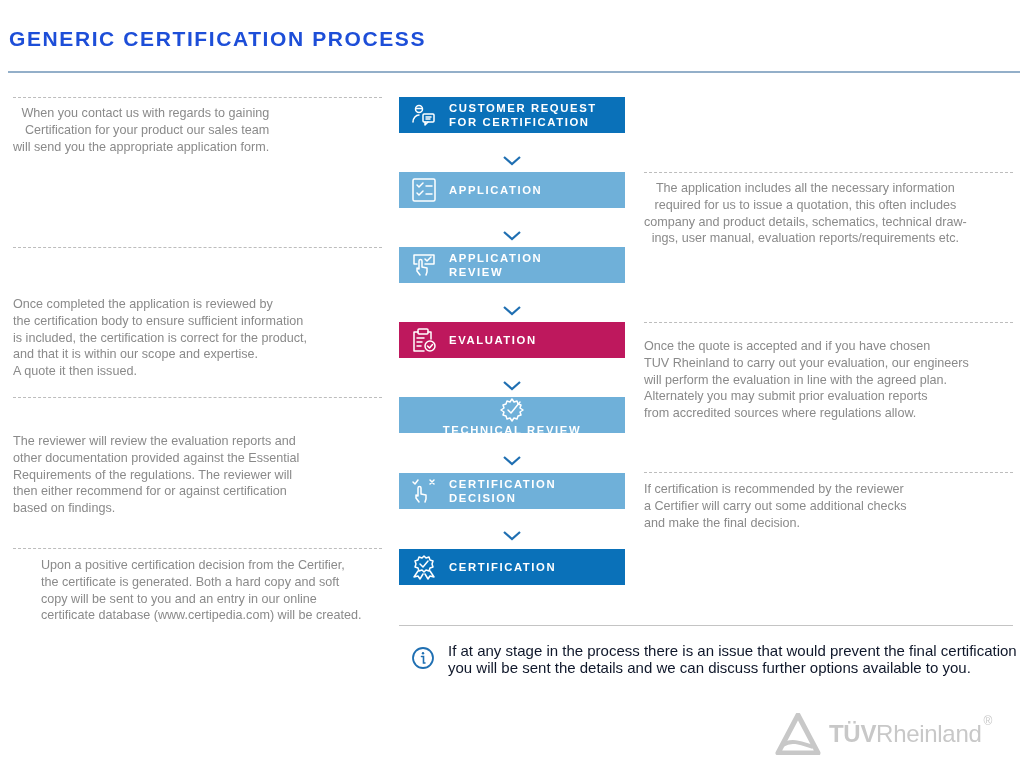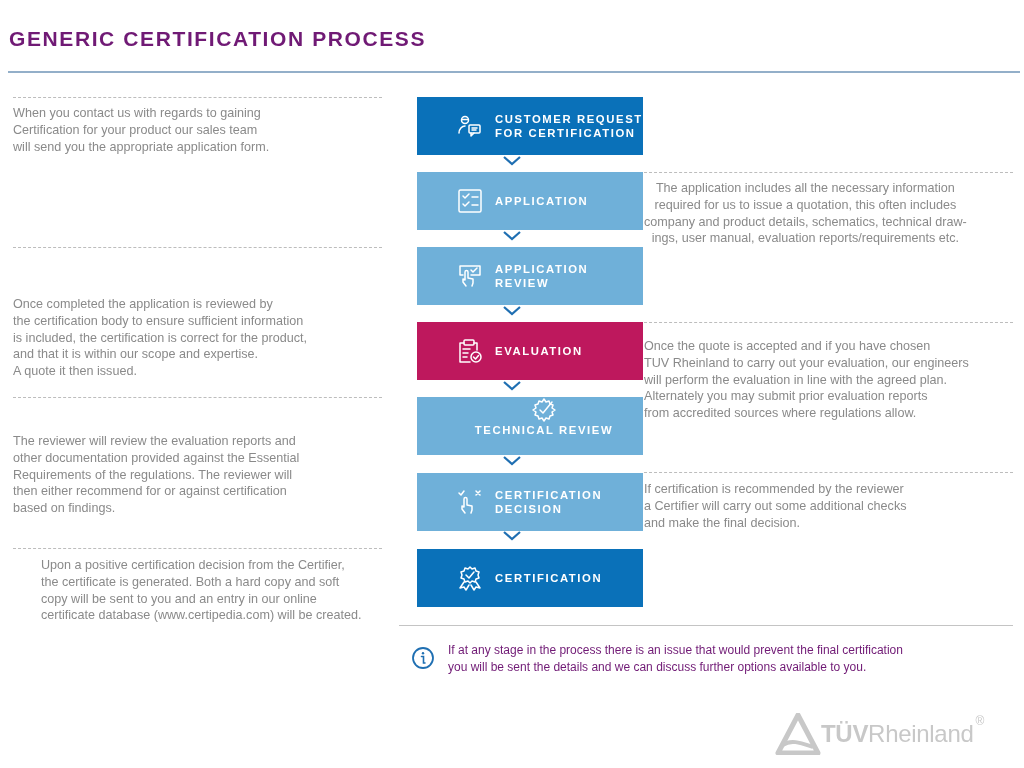--- a/index.html
+++ b/index.html
@@ -1,40 +1,40 @@
 <!DOCTYPE html>
 <html><head>
 <meta charset="utf-8">
 <style>
   html, body { margin:0; padding:0; }
   body { width:1024px; height:768px; background:#ffffff; position:relative; overflow:hidden; font-family:"Liberation Sans", sans-serif; }
-  .title { position:absolute; left:9px; top:27px; font-size:21px; font-weight:bold; letter-spacing:1.6px; color:#701a75; }
+  .title { position:absolute; left:9px; top:27px; font-size:21px; font-weight:bold; letter-spacing:1.6px; color:#1d4ed8; }
   .title-rule { position:absolute; left:8px; top:71px; width:1012px; height:2px; background:#93afc9; }
   .dash { position:absolute; height:0; border-top:1px dashed #bdbdbd; }
   .desc { position:absolute; font-size:12.6px; line-height:16.8px; color:#8a8a8a; white-space:pre-line; }
-  .step { position:absolute; left:417px; width:226px; height:58px; display:flex; align-items:center; box-sizing:border-box;padding-left:28px; }
+  .step { position:absolute; left:399px; width:226px; height:36px; display:flex; align-items:center; box-sizing:border-box; }
   .step .ic { width:50px; display:flex; justify-content:center; align-items:center; }
   .step .lbl { color:#ffffff; font-weight:bold; font-size:11.3px; letter-spacing:1.6px; line-height:14.5px; white-space:pre-line; }
   .chev { position:absolute; left:502px; width:20px; height:12px; }
   .bottom-rule { position:absolute; left:399px; top:625px; width:614px; height:1px; background:#c4c4c4; }
-  .info { position:absolute; left:448px; top:642px; font-size:12px; line-height:17px; color:#701a75; white-space:pre-line; }
+  .info { position:absolute; left:448px; top:642px; font-size:15px; line-height:17px; color:#0f172a; white-space:pre-line; }
   .info-icon { position:absolute; left:411px; top:646px; }
   .logo { position:absolute; left:775px; top:713px; display:flex; align-items:center; }
-  .logo-text { font-size:24px; color:#c8c8c8; letter-spacing:-0.3px; }
+  .logo-text { font-size:24px; color:#c8c8c8; margin-left:8px; letter-spacing:-0.3px; }
   .logo-text b { font-weight:bold; }
   .logo-reg { font-size:12px; color:#c8c8c8; vertical-align:top; position:relative; top:-6px; margin-left:2px; }
 </style>
 </head>
 <body>
 
 <div class="title">GENERIC CERTIFICATION PROCESS</div>
 <div class="title-rule"></div>
 
 <div class="dash" style="left:13px;top:97px;width:369px;"></div>
-<div class="desc" style="left:13px;top:105px;">When you contact us with regards to gaining
+<div class="desc" style="left:13px;top:105px;text-align:right;">When you contact us with regards to gaining
 Certification for your product our sales team
 will send you the appropriate application form.</div>
 
 <div class="dash" style="left:13px;top:247px;width:369px;"></div>
 <div class="desc" style="left:13px;top:256px;margin-top:40px;">Once completed the application is reviewed by
 the certification body to ensure sufficient information
 is included, the certification is correct for the product,
 and that it is within our scope and expertise.
 A quote it then issued.</div>
 

